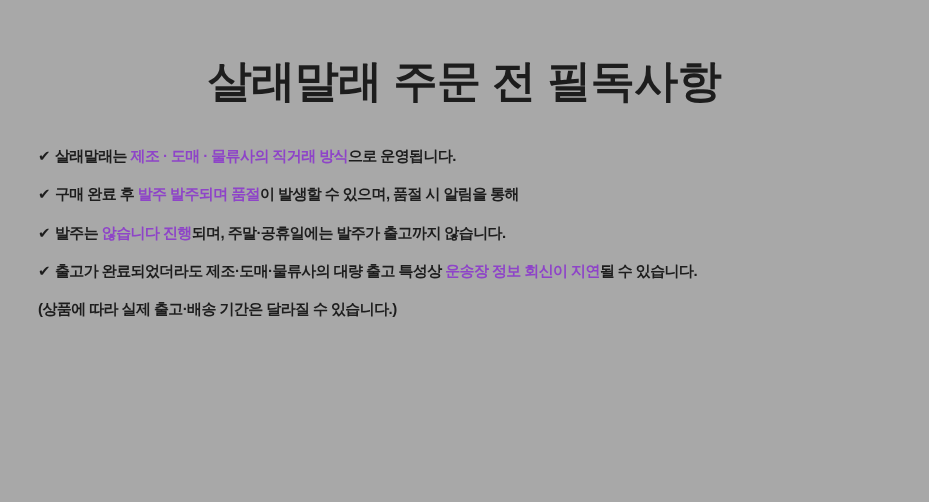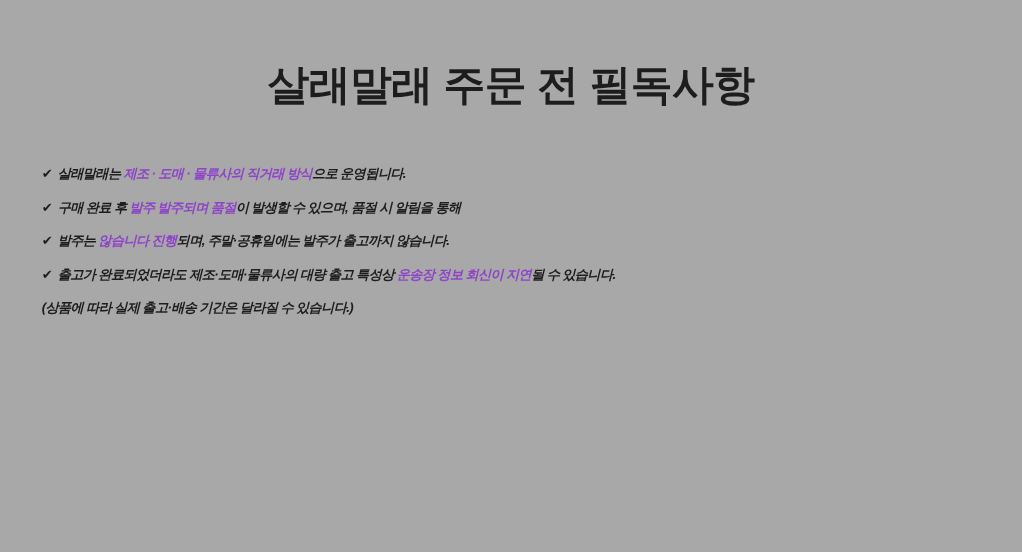--- a/index.html
+++ b/index.html
@@ -16,43 +16,42 @@
   .notice-wrap {
     width: 929px;
     height: 502px;
     box-sizing: border-box;
     padding: 52px 24px 0 24px;
     display: flex;
     flex-direction: column;
     align-items: center;
   }
   .notice-title {
-    font-size: 38px;
+    font-size: 44px;
     font-weight: bold;
     color: #1d1d1d;
     letter-spacing: -0.5px;
-    margin: 0 0 34px 0;
+    margin: 0 0 18px 0;
     text-align: center;
     white-space: nowrap;
   }
   .notice-body {
     width: 100%;
     max-width: 900px;
     padding-left: 14px;
     box-sizing: border-box;
   }
   .notice-line {
-    font-size: 12px;
+    font-size: 15px;
     font-weight: bold;
     color: #1d1d1d;
     letter-spacing: -0.6px;
     line-height: 1.55;
     margin-bottom: 8px;
     white-space: nowrap;
-    font-style: italic;
   }
   .notice-line.sub {
     margin-bottom: 8px;
   }
   .check {
     display: inline-block;
     margin-right: 5px;
     font-weight: bold;
     color: #1d1d1d;
   }

